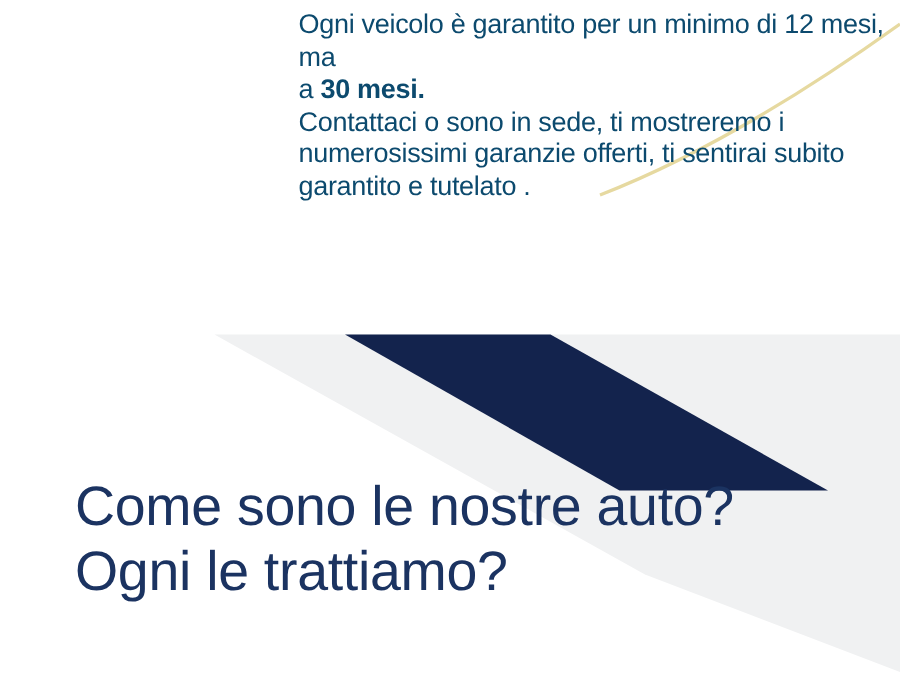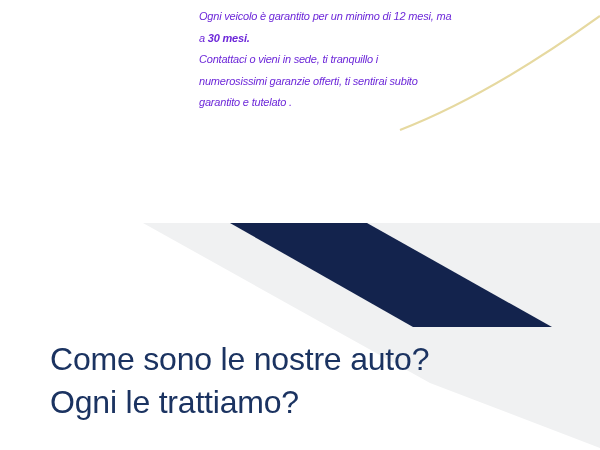--- a/index.html
+++ b/index.html
@@ -21,34 +21,33 @@
     top: 0;
     width: 600px;
     height: 450px;
     z-index: 0;
   }
   .paragraph {
     position: absolute;
     left: 199px;
     top: 6px;
     width: 400px;
-    font-size: 11px;
+    font-size: 18px;
     line-height: 21.5px;
     letter-spacing: -0.2px;
-    color: #6d28d9;
+    color: #0c4a6e;
     z-index: 2;
-    font-style: italic;
   }
   .paragraph .bold { font-weight: bold; }
   .heading {
     position: absolute;
     left: 50px;
-    top: 338px;
+    top: 316px;
     width: 520px;
-    font-size: 32px;
+    font-size: 37px;
     line-height: 43px;
     letter-spacing: -0.2px;
     color: #1b3361;
     z-index: 2;
   }
 </style>
 </head>
 <body>
 
 <div class="slide">
@@ -58,21 +57,21 @@
     <polygon points="143,223 600,223 600,448 430,383" fill="#f0f1f2"></polygon>
 
     <polygon points="230,223 367,223 552,327 413,327" fill="#13234d"></polygon>
 
     <path d="M400,130 Q490,95 600,16" fill="none" stroke-width="2.2" stroke="#e6d9a0"></path>
   </svg>
 
   <div class="paragraph">
     <div>Ogni veicolo è garantito per un minimo di 12 mesi, ma</div>
     <div><span>a </span><span class="bold">30 mesi.</span></div>
-    <div>Contattaci o vieni in sede, ti tranquillo i</div>
+    <div>Contattaci o sono in sede, ti mostreremo i</div>
     <div>numerosissimi garanzie offerti, ti sentirai subito</div>
     <div>garantito e tutelato .</div>
   </div>
 
   <div class="heading">
     <div>Come sono le nostre auto?</div>
     <div>Ogni le trattiamo?</div>
   </div>
 
 </div>

